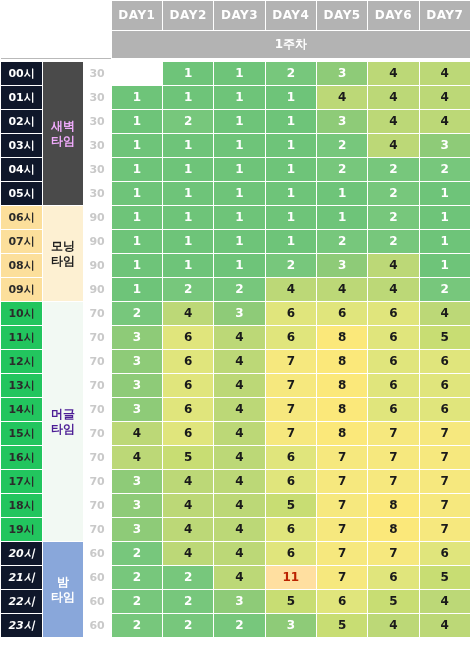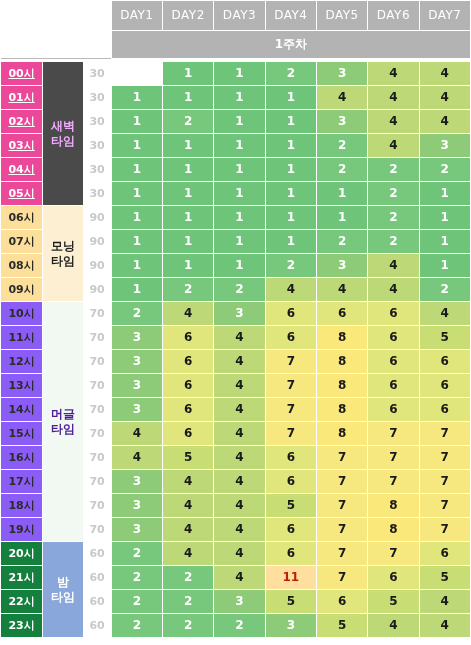--- a/index.html
+++ b/index.html
@@ -16,42 +16,42 @@
   
   .c-hour{width:42px;}
   .c-group{width:40px;}
   .c-weight{width:28px;}
   .c-day{width:51px;}
 
   
   .hdr-blank{background:#ffffff;border:none;}
   .hdr-day{
     background:#b3b3b3;color:#ffffff;
-    font-size:12px;font-weight:normal;letter-spacing:.5px;
+    font-size:12px;font-weight:bold;letter-spacing:.5px;
     text-align:center;height:29px;line-height:29px;
     border:1px solid #ffffff;
   }
   .hdr-week{
     background:#b3b3b3;color:#ffffff;
     font-size:12px;font-weight:bold;
     text-align:center;height:27px;line-height:27px;
     border:1px solid #ffffff;
   }
   .hdr-rule{height:2px;background:#ffffff;border-top:1px solid #b9b9b9;}
 
   
   .hour{
     height:23px;line-height:23px;text-align:center;
     font-size:11px;font-weight:bold;
     border:1px solid #ffffff;
   }
-  .hour.dawn {background:#ec4899;color:#ffffff;text-decoration:underline;}
+  .hour.dawn {background:#0f172a;color:#ffffff;}
   .hour.morn {background:#fcdf9b;color:#2b2b2b;}
-  .hour.mugl {background:#8b5cf6;color:#2b2b2b;margin-left:24px;}
-  .hour.night{background:#15803d;color:#ffffff;}
+  .hour.mugl {background:#22c55e;color:#2b2b2b;margin-left:24px;}
+  .hour.night{background:#0f172a;color:#ffffff;font-style:italic;}
 
   
   .group{
     text-align:center;vertical-align:middle;
     font-size:12px;font-weight:bold;line-height:1.18;
     border:1px solid #ffffff;
   }
   .group.dawn {background:#4a4a4a;color:#f0abfc;}
   .group.morn {background:#fdf0d2;color:#1f1f1f;}
   .group.mugl {background:#f2f9f3;color:#4c1d95;}

